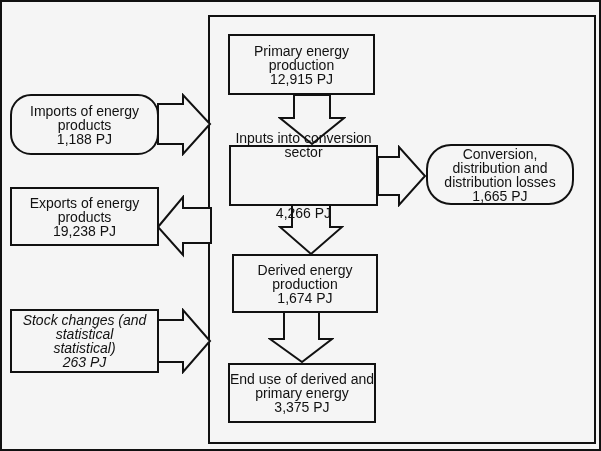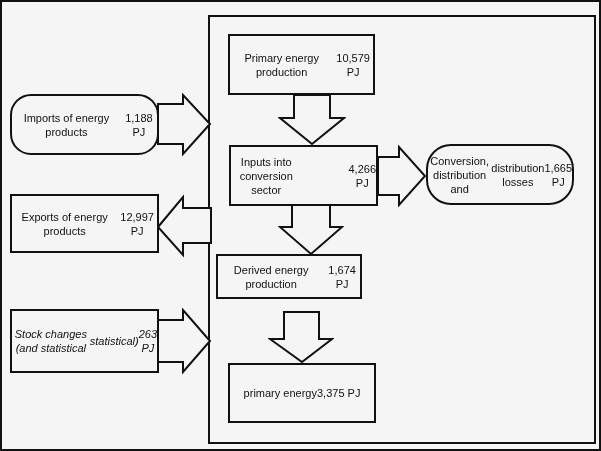--- a/index.html
+++ b/index.html
@@ -21,36 +21,36 @@
     border:2px solid #111;
     background:transparent;
   }
   #system-boundary{left:206px;top:13px;width:388px;height:429px;}
   .box{
     position:absolute;
     box-sizing:border-box;
     border:2px solid #111;
     background:#f5f5f5;
     display:flex;
-    flex-direction:row;
+    flex-direction:column;
     align-items:center;
     justify-content:center;
     text-align:center;
-    font-size:11px;
+    font-size:14px;
     line-height:14px;
     color:#111;
     z-index:2;
   }
   #box-imports   {left:8px;  top:92px;  width:149px; height:61px;border-radius:21px;}
-  #box-exports   {left:8px;  top:192px; width:149px; height:59px;}
+  #box-exports   {left:8px;  top:185px; width:149px; height:59px;}
   #box-stock     {left:8px;  top:307px; width:149px; height:64px;font-style:italic;}
   #box-primary   {left:226px;top:32px;  width:147px; height:61px;}
   #box-inputs    {left:227px;top:143px; width:149px; height:61px;gap:47px;}
   #box-conversion{left:424px;top:142px; width:148px; height:61px;border-radius:25px;}
-  #box-derived   {left:214px;top:252px; width:146px; height:45px;}
+  #box-derived   {left:230px;top:252px; width:146px; height:59px;}
   #box-enduse    {left:226px;top:361px; width:148px; height:60px;}
   .arrow{
     position:absolute;
     z-index:1;
   }
   .arrow polygon{
     fill:#f5f5f5;
     stroke:#111;
     stroke-width:2;
     stroke-linejoin:miter;
@@ -98,48 +98,49 @@
     <polygon points="16,2 16,29 2,29 34,52 64,29 51,29 51,2"></polygon>
   </svg>
 
   <div id="box-imports" class="box">
     <div>Imports of energy products</div>
     <div>1,188 PJ</div>
   </div>
 
   <div id="box-exports" class="box">
     <div>Exports of energy products</div>
-    <div>12,997 PJ</div>
+    <div>19,238 PJ</div>
   </div>
 
   <div id="box-stock" class="box">
     <div>Stock changes (and statistical</div>
     <div>statistical)</div>
     <div>263 PJ</div>
   </div>
 
   <div id="box-primary" class="box">
     <div>Primary energy production</div>
-    <div>10,579 PJ</div>
+    <div>12,915 PJ</div>
   </div>
 
   <div id="box-inputs" class="box">
     <div>Inputs into conversion sector</div>
     <div>4,266 PJ</div>
   </div>
 
   <div id="box-conversion" class="box">
     <div>Conversion, distribution and</div>
     <div>distribution losses</div>
     <div>1,665 PJ</div>
   </div>
 
   <div id="box-derived" class="box">
     <div>Derived energy production</div>
     <div>1,674 PJ</div>
   </div>
 
   <div id="box-enduse" class="box">
+    <div>End use of derived and</div>
     <div>primary energy</div>
     <div>3,375 PJ</div>
   </div>
 
 </div>
 
 </body></html>

